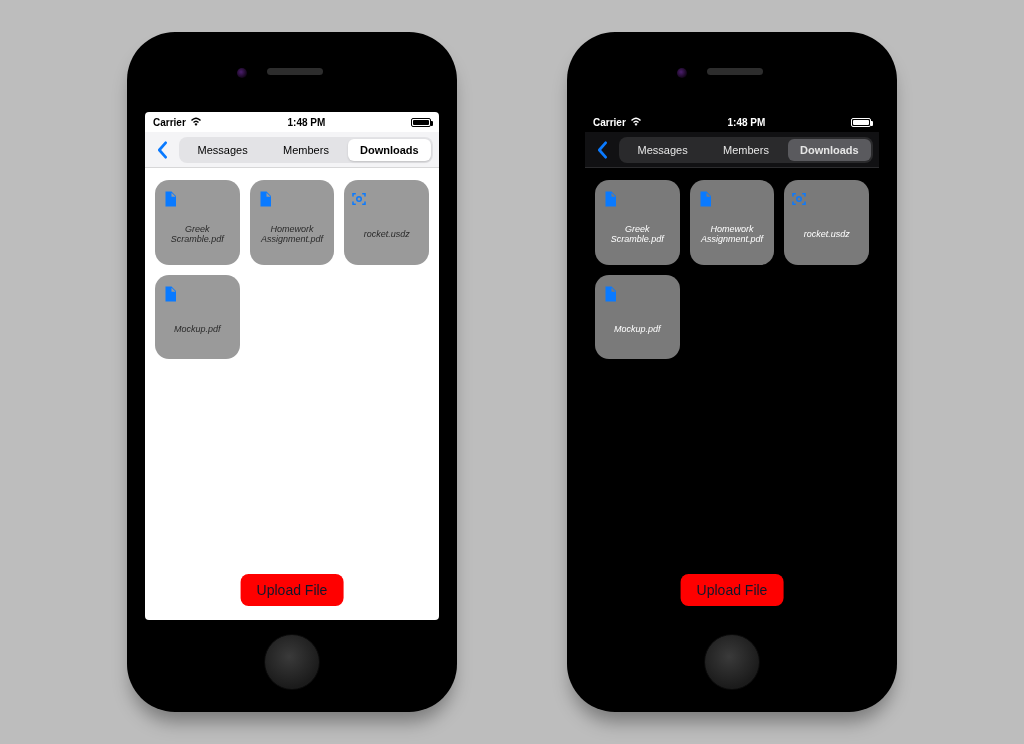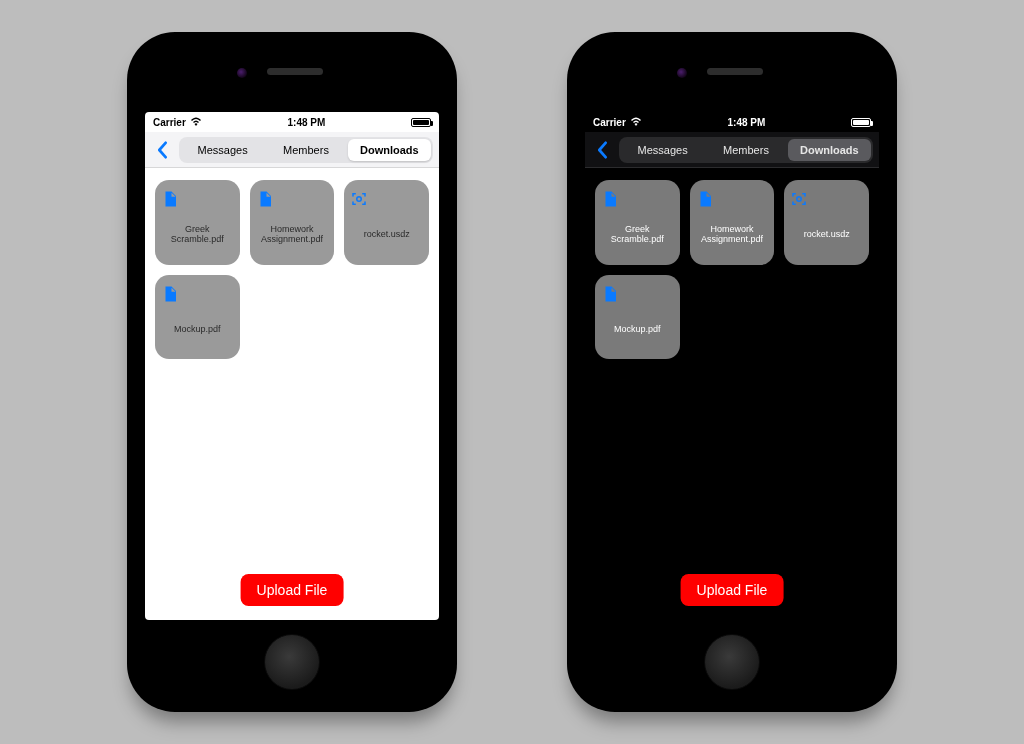--- a/index.html
+++ b/index.html
@@ -114,20 +114,21 @@
   
   .content{
     flex:1;
     padding:12px 10px;
     position:relative;
   }
   .grid{
     display:grid;
     grid-template-columns:repeat(3, 1fr);
     gap:10px;
+    font-style:italic;
   }
   .file-tile{
     aspect-ratio:1/1;
     background:#9a9a9a;
     border-radius:14px;
     display:flex; flex-direction:column;
     align-items:center;
     padding:10px 6px 6px;
   }
   .dark .file-tile{ background:#7a7a7a; }
@@ -143,21 +144,21 @@
     font-size:9px; line-height:1.15;
     word-break:break-word;
   }
   .light .file-tile .tile-label{ color:#2a2a2a; }
   .dark  .file-tile .tile-label{ color:#fff; }
 
   
   .upload-btn{
     position:absolute; bottom:14px; left:50%; transform:translateX(-50%);
     background:#ff0000;
-    color:#ffffff;
+    color:#0f172a;
     font-size:14px;
     padding:8px 16px;
     border-radius:8px;
     border:none;
     cursor:pointer;
   }
 </style>
 </head>
 <body>
 

